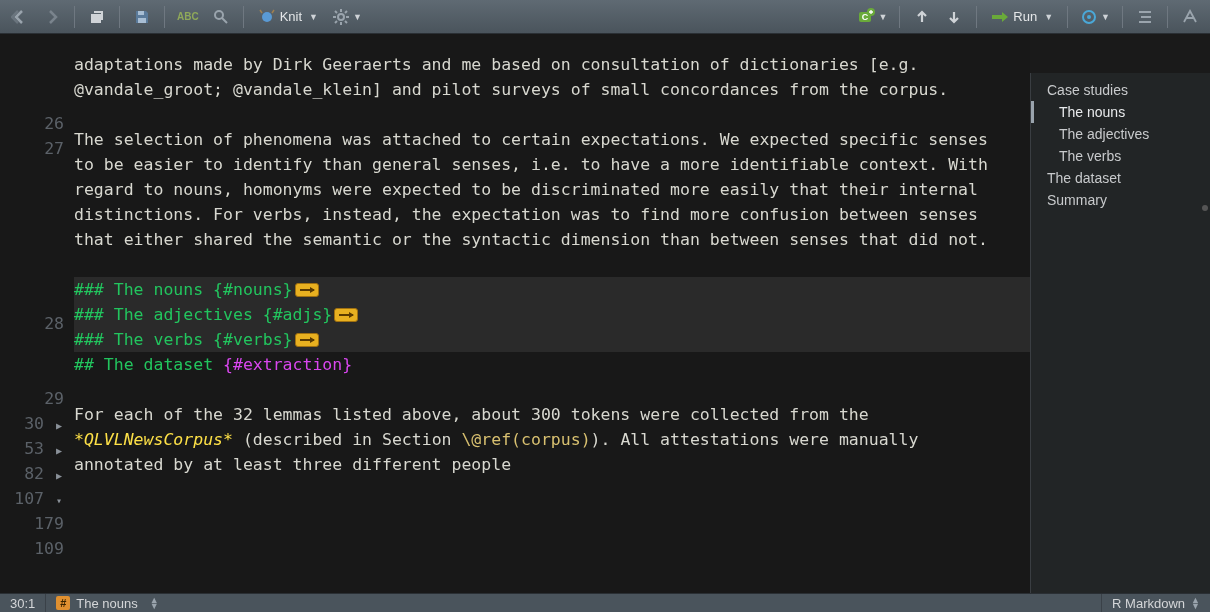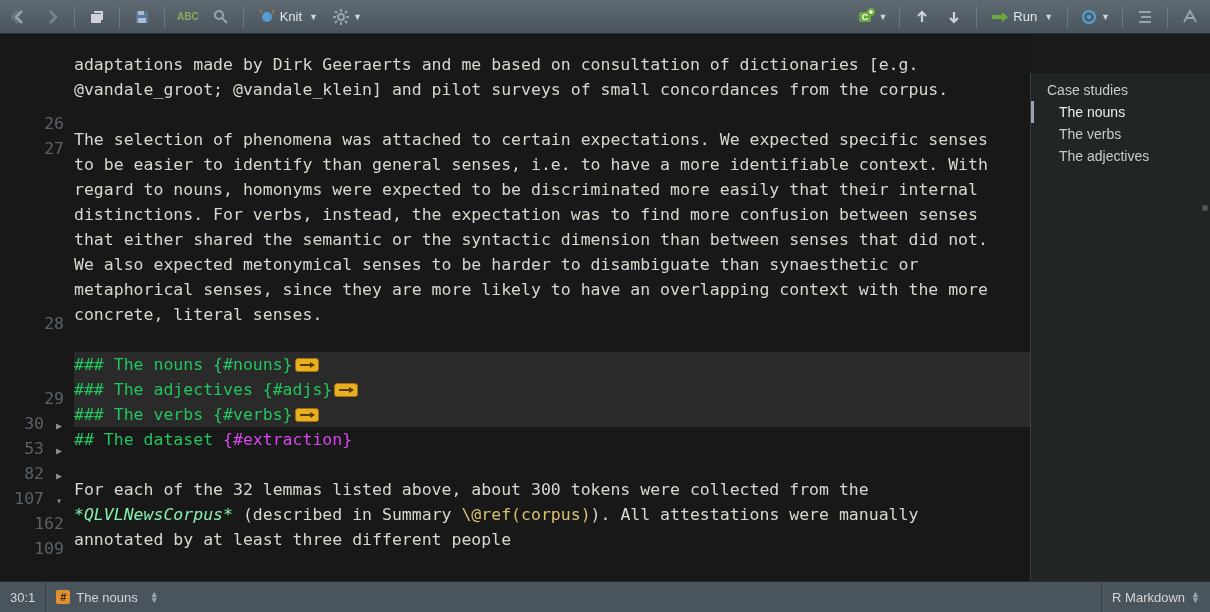--- a/index.html
+++ b/index.html
@@ -56,21 +56,21 @@
     font-family: "DejaVu Sans Mono","Consolas",monospace;
     font-size: 16.5px;
     color: #d8d8d0;
     padding-top: 18px;
     overflow: hidden;
   }
   .code .cline { min-height: 25px; line-height: 25px; white-space: pre-wrap; word-wrap: break-word; padding-right: 16px;}
   .code .folded { background: #2a2a2a; }
   .md-hash { color: #22c55e; }
   .md-brace { color: #d946ef; }
-  .md-ital { color: #86efac; font-style: italic; }
+  .md-ital { color: #fde047; font-style: italic; }
   .md-ref { color: #d8c070; }
   .fold-badge {
     display: inline-block;
     background: #e8b020;
     border: 1px solid #a07010;
     border-radius: 3px;
     width: 24px; height: 14px;
     vertical-align: middle;
     margin-left: 2px;
     position: relative;
@@ -102,21 +102,21 @@
   }
   .outline-item.level2 { padding-left: 28px; }
   .outline-item.active { border-left: 3px solid #9aa4ad; padding-left: 13px; color: #e8eaec; }
   .outline-item.level2.active { padding-left: 25px; }
   .outline-scroll-dot {
     position:absolute; right:2px; top:132px; width:6px; height:6px; border-radius:3px; background:#555;
   }
 
   
   .status {
-    height: 31px;
+    height: 19px;
     background: #4a545c;
     border-top: 1px solid #2a2f34;
     display: flex; align-items: center;
     color: #d4d6d8;
     font-size: 13px;
   }
   .status-cell { padding: 0 10px; height: 100%; display:flex; align-items:center; }
   .status-sep { width:1px; height:100%; background:#3a4148; }
   .status-crumb { flex:1; display:flex; align-items:center; gap:6px; padding:0 10px;}
   .crumb-icon {
@@ -266,43 +266,44 @@
       <div class="gline">&nbsp;</div>
       <div class="gline">&nbsp;</div>
       <div class="gline">28</div>
       <div class="gline">&nbsp;</div>
       <div class="gline">&nbsp;</div>
       <div class="gline">29</div>
       <div class="gline"><span>30</span> <span class="fold">▶</span></div>
       <div class="gline"><span>53</span> <span class="fold">▶</span></div>
       <div class="gline"><span>82</span> <span class="fold">▶</span></div>
       <div class="gline"><span>107</span> <span class="fold">▾</span></div>
-      <div class="gline">162</div>
+      <div class="gline">179</div>
       <div class="gline">109</div>
     </div>
     <div class="code">
       <div class="cline">adaptations made by Dirk Geeraerts and me based on consultation of dictionaries [e.g. @vandale_groot; @vandale_klein] and pilot surveys of small concordances from the corpus.</div>
       <div class="cline">&nbsp;</div>
       <div class="cline">The selection of phenomena was attached to certain expectations. We expected specific senses to be easier to identify than general senses, i.e. to have a more identifiable context. With regard to nouns, homonyms were expected to be discriminated more easily that their internal distinctions. For verbs, instead, the expectation was to find more confusion between senses that either shared the semantic or the syntactic dimension than between senses that did not.</div>
-      <div class="cline">We also expected metonymical senses to be harder to disambiguate than synaesthetic or metaphorical senses, since they are more likely to have an overlapping context with the more concrete, literal senses.</div>
       <div class="cline">&nbsp;</div>
       <div class="cline folded"><span class="md-hash">### The nouns {#nouns}</span><span class="fold-badge"></span></div>
       <div class="cline folded"><span class="md-hash">### The adjectives {#adjs}</span><span class="fold-badge"></span></div>
       <div class="cline folded"><span class="md-hash">### The verbs {#verbs}</span><span class="fold-badge"></span></div>
       <div class="cline"><span class="md-hash">## The dataset </span><span class="md-brace">{#extraction}</span></div>
       <div class="cline">&nbsp;</div>
-      <div class="cline"><span>For each of the 32 lemmas listed above, about 300 tokens were collected from the </span><span class="md-ital">*QLVLNewsCorpus*</span><span> (described in Summary </span><span class="md-ref">\@ref(corpus)</span><span>). All attestations were manually annotated by at least three different people</span></div>
+      <div class="cline"><span>For each of the 32 lemmas listed above, about 300 tokens were collected from the </span><span class="md-ital">*QLVLNewsCorpus*</span><span> (described in Section </span><span class="md-ref">\@ref(corpus)</span><span>). All attestations were manually annotated by at least three different people</span></div>
     </div>
   </div>
 
   <div class="outline">
     <div class="outline-item">Case studies</div>
     <div class="outline-item level2 active">The nouns</div>
+    <div class="outline-item level2">The adjectives</div>
     <div class="outline-item level2">The verbs</div>
-    <div class="outline-item level2">The adjectives</div>
+    <div class="outline-item">The dataset</div>
+    <div class="outline-item">Summary</div>
     <div class="outline-scroll-dot"></div>
   </div>
 </div>
 
 <div class="status">
   <div class="status-cell">30:1</div>
   <div class="status-sep"></div>
   <div class="status-crumb">
     <span class="crumb-icon">#</span>
     <span>The nouns</span>

